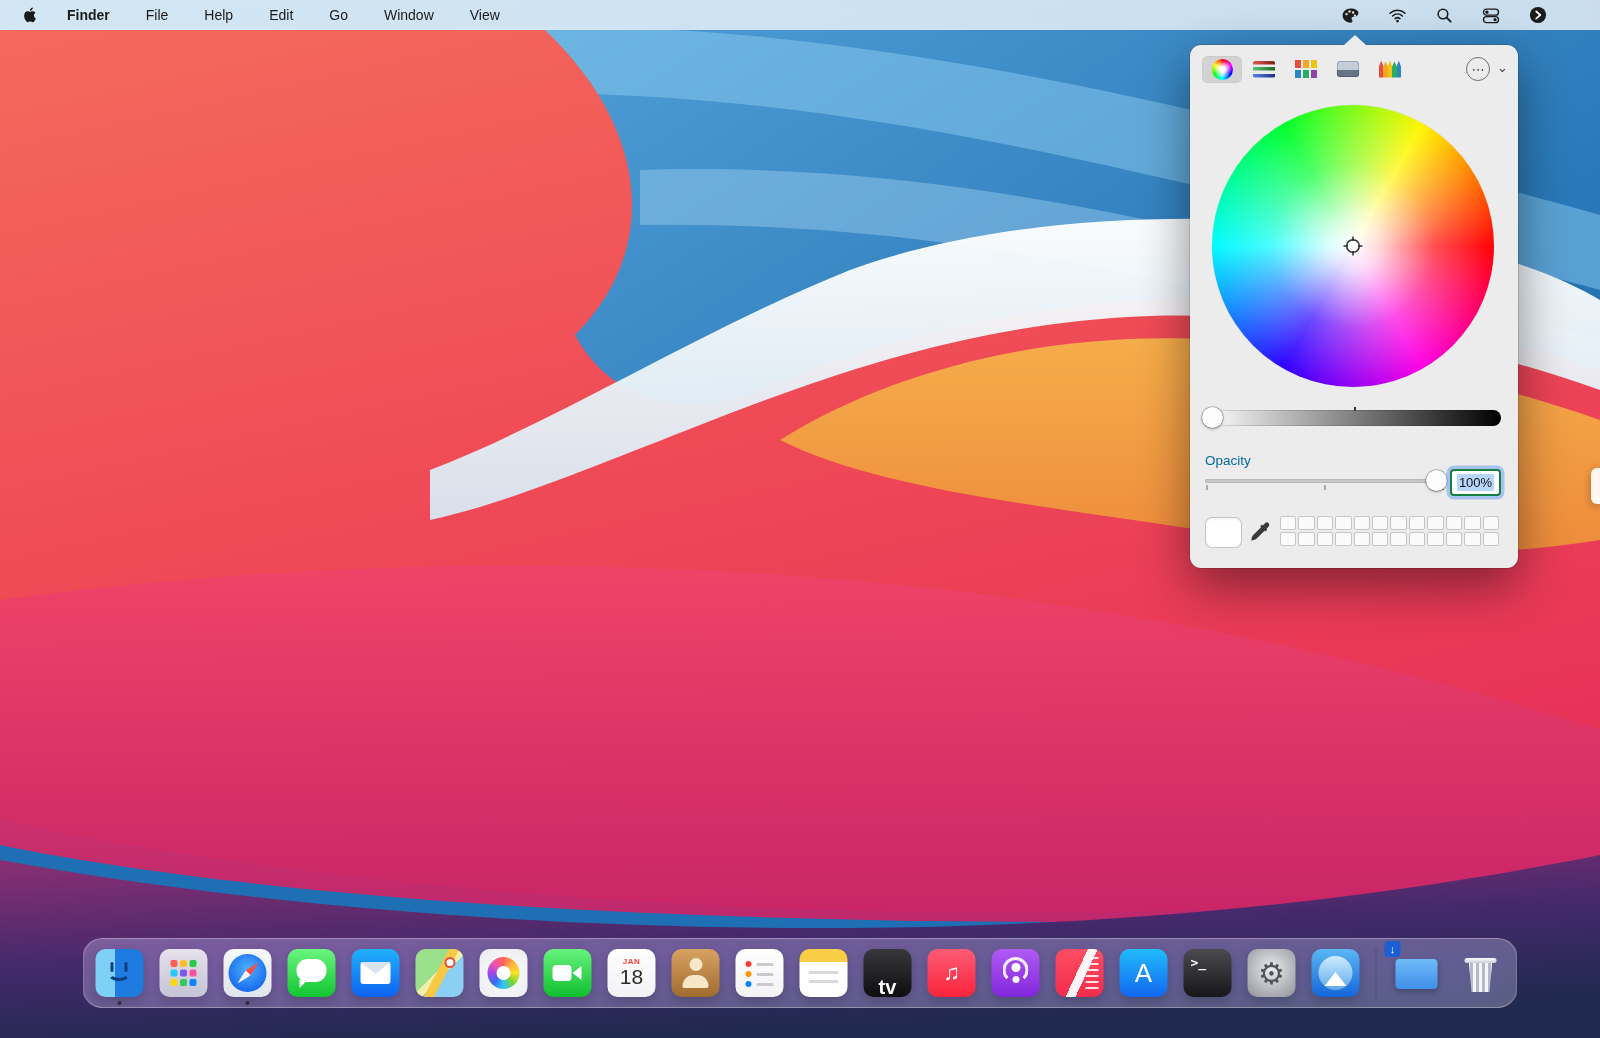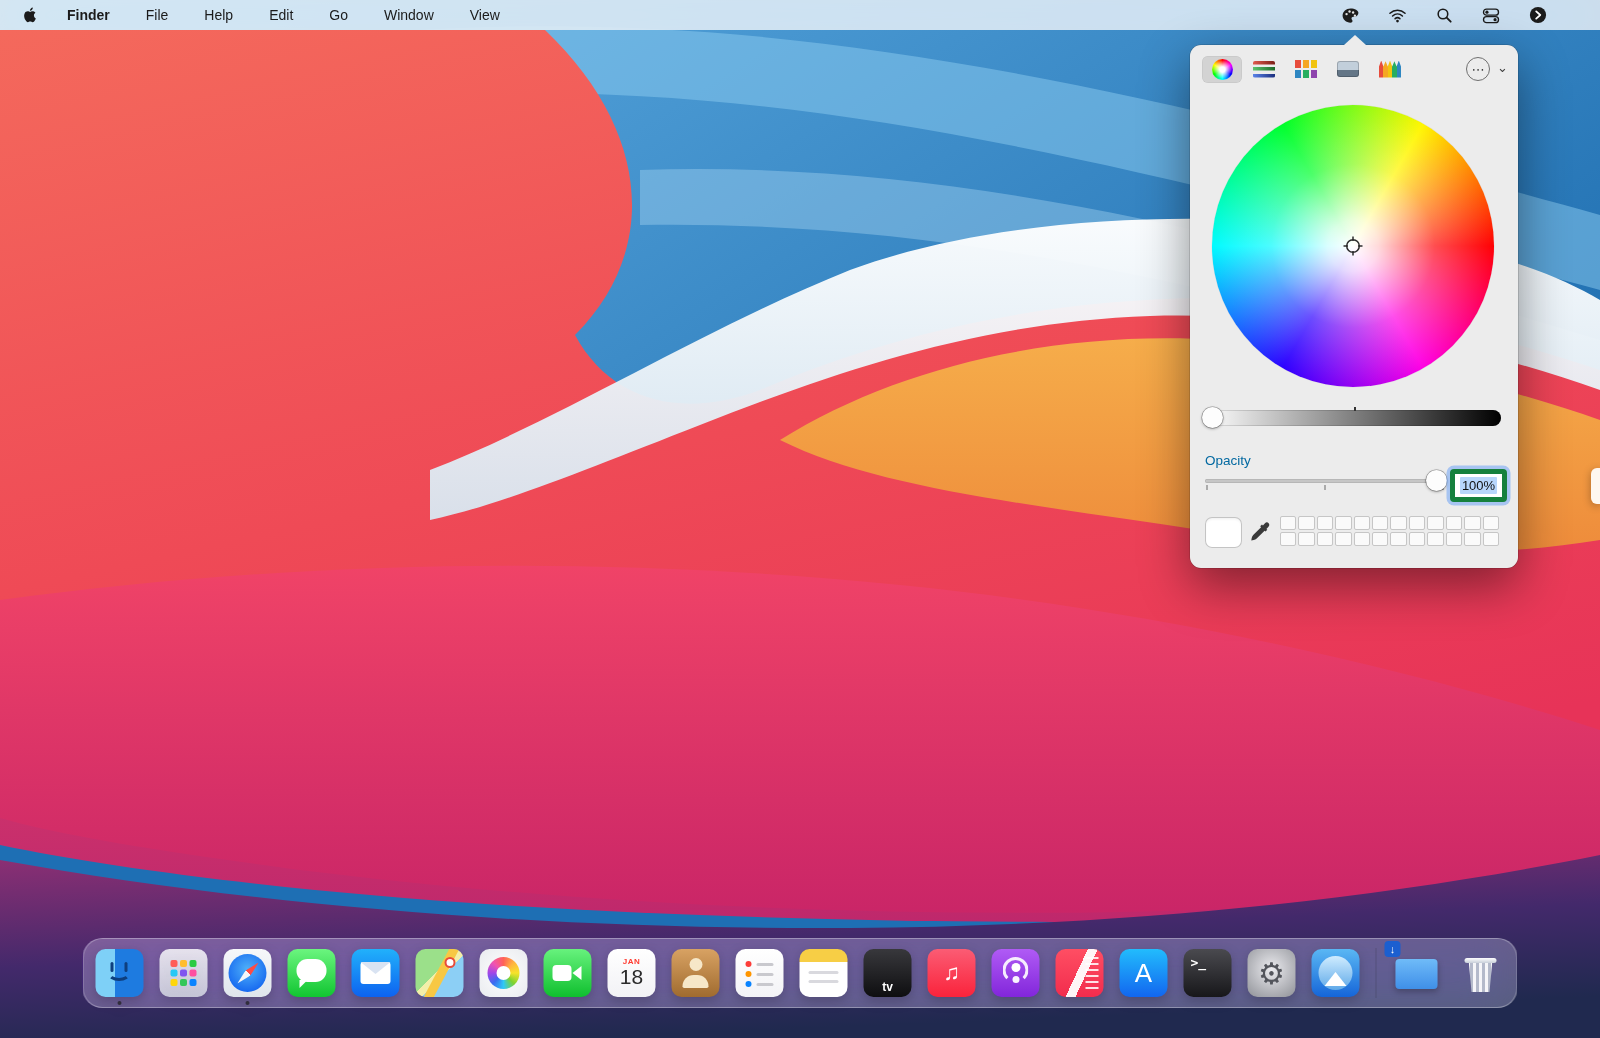--- a/index.html
+++ b/index.html
@@ -68,21 +68,21 @@
 
   .opacity-label{position:absolute;left:15px;top:408px;font-size:13.5px;color:#0369a1;}
   .op-slider{position:absolute;left:15px;top:425px;width:240px;height:21px;}
   .op-track{position:absolute;left:0;top:9px;width:100%;height:3.5px;border-radius:2px;background:#C6C6C6;
     box-shadow:inset 0 0 0 .5px rgba(0,0,0,.15);}
   .op-tick{position:absolute;top:15px;width:1.5px;height:5px;background:#ABABAB;}
   .op-tick.t0{left:1px;} .op-tick.t50{left:119px;} .op-tick.t100{left:237px;}
   .op-thumb{position:absolute;right:-2px;top:0;width:21px;height:21px;border-radius:50%;
     background:#FDFDFD;box-shadow:0 0 0 .5px rgba(0,0,0,.35),0 1px 3px rgba(0,0,0,.35);}
   .op-field{position:absolute;left:260px;top:424px;width:47px;height:23px;background:#fff;
-    border:5px solid #15803d;border-radius:4px;display:flex;align-items:center;justify-content:center;
+    border:2px solid #15803d;border-radius:4px;display:flex;align-items:center;justify-content:center;
     font-size:13px;color:#111;box-shadow:0 0 0 3.5px rgba(98,156,245,.5);}
   .op-field .sel{background:#B8D6FB;padding:1px 2px;border-radius:1px;}
 
   .current-swatch{position:absolute;left:15px;top:472px;width:37px;height:31px;border-radius:7px;
     background:#FFFFFF;box-shadow:inset 0 0 0 1px #C4C4C4,inset 0 2px 3px rgba(0,0,0,.07);}
   .eyedropper{position:absolute;left:58px;top:475px;}
   .swatch-grid{position:absolute;left:90px;top:471px;width:219px;
     display:grid;grid-template-columns:repeat(12,1fr);grid-auto-rows:14px;gap:2px;}
   .swatch-cell{background:#FAFAFA;border:1px solid #C6C6C6;border-radius:2px;box-sizing:border-box;}
 
@@ -149,21 +149,21 @@
     border-radius:13px 13px 2px 2px;background:#F6E7C8;}
   .ic-reminders{background:linear-gradient(180deg,#FFFFFF,#F3F3F6);}
   .ic-reminders::before{content:"";position:absolute;left:10px;top:12px;width:6px;height:6px;border-radius:50%;
     background:#FC3D39;box-shadow:0 10px 0 #FF9500,0 20px 0 #0A84FF;}
   .ic-reminders::after{content:"";position:absolute;left:21px;top:14px;width:17px;height:2.5px;border-radius:2px;
     background:#C9C9CE;box-shadow:0 10px 0 #C9C9CE,0 20px 0 #C9C9CE;}
   .ic-notes{background:linear-gradient(180deg,#F7CE45 0 13px,#FFFFFF 13px);}
   .ic-notes::after{content:"";position:absolute;left:9px;top:22px;width:30px;height:2.5px;border-radius:2px;
     background:#D9D9DE;box-shadow:0 9px 0 #D9D9DE;}
   .ic-appletv{background:linear-gradient(180deg,#38383C,#0E0E10);}
-  .ic-appletv .glyph{font-size:12px;font-weight:700;margin-top:28px;}
+  .ic-appletv .glyph{font-size:20px;font-weight:700;margin-top:28px;}
   .ic-music{background:linear-gradient(180deg,#FB5C74,#FA233B);}
   .ic-music .glyph{font-size:22px;}
   .ic-podcasts{background:linear-gradient(180deg,#B05BF5,#8226DB);}
   .ic-podcasts::before{content:"";position:absolute;left:50%;top:14px;width:9px;height:9px;margin-left:-4.5px;
     border-radius:50%;background:#fff;box-shadow:0 12px 0 -1px rgba(255,255,255,.95);}
   .ic-podcasts::after{content:"";position:absolute;left:50%;top:8px;width:26px;height:26px;margin-left:-13px;
     border-radius:50%;border:3px solid rgba(255,255,255,.9);border-bottom-color:transparent;box-sizing:border-box;
     transform:rotate(0deg);}
   .ic-news{background:linear-gradient(180deg,#FF4E63,#F22C4D);overflow:hidden;}
   .ic-news::before{content:"";position:absolute;inset:0;

